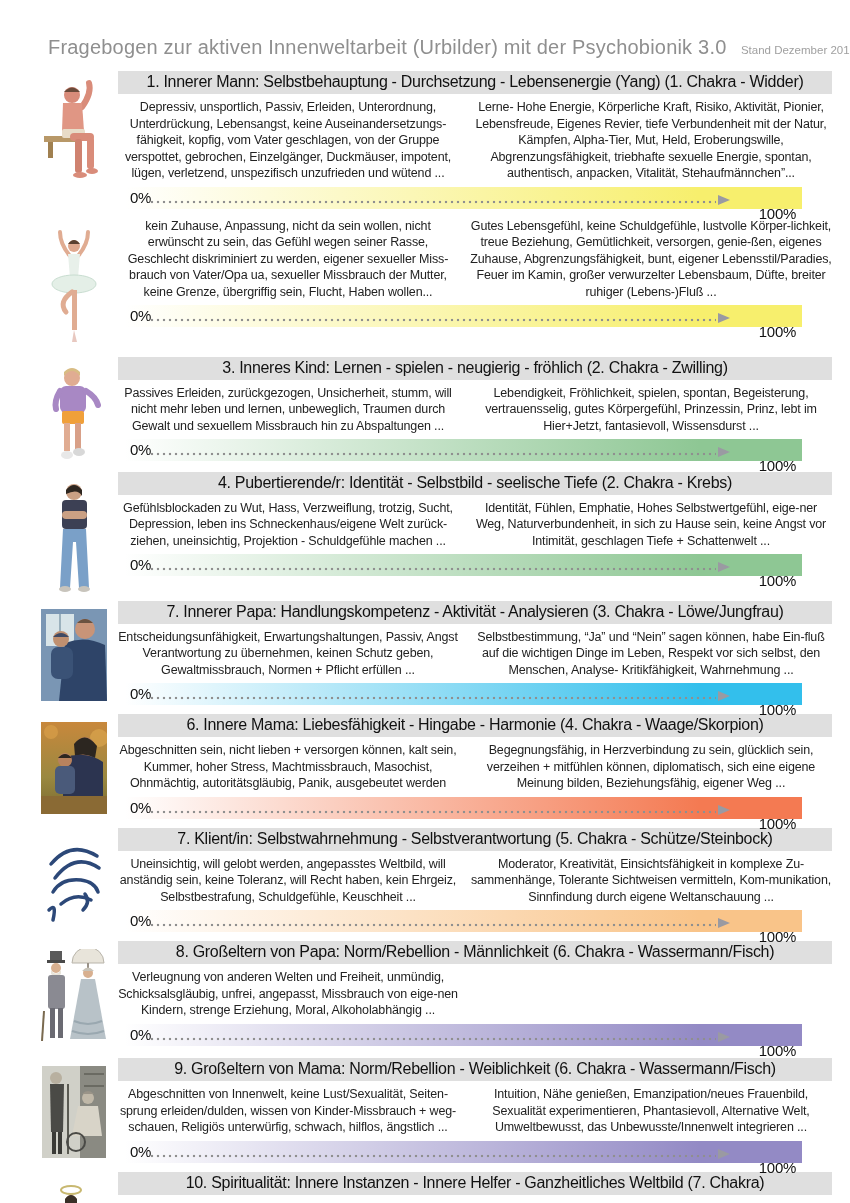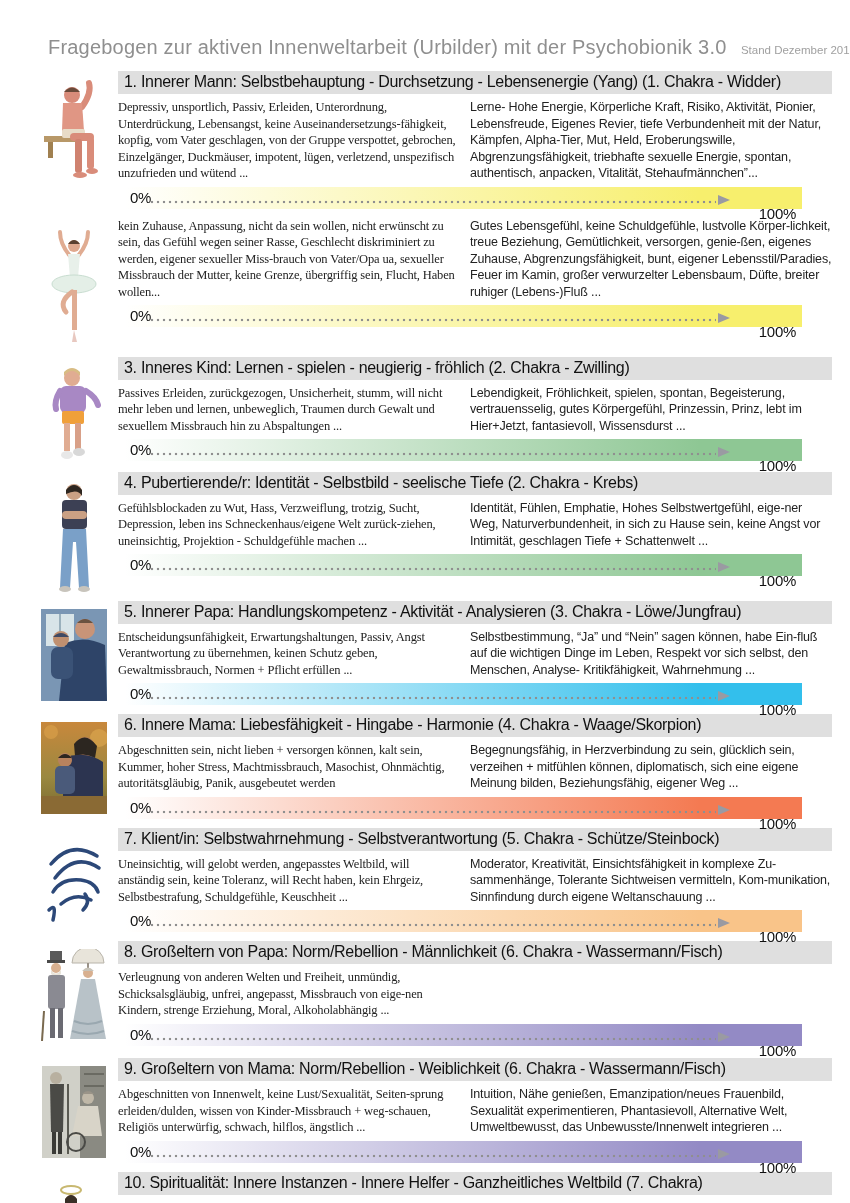--- a/index.html
+++ b/index.html
@@ -3,24 +3,24 @@
 <meta charset="utf-8">
 <style>
   html,body{margin:0;padding:0;background:#ffffff;}
   body{width:850px;height:1203px;overflow:hidden;font-family:"Liberation Sans",sans-serif;color:#1a1a1a;}
   .page{padding:36px 18px 0 30px;}
   .title-row{margin-left:18px;margin-bottom:12px;white-space:nowrap;}
   .title{font-size:20px;color:#8f8f8f;letter-spacing:0.2px;}
   .subtitle{font-size:11.5px;color:#a0a0a0;margin-left:10px;}
   .section{display:flex;margin-bottom:9px;}
   .photo-col{width:88px;flex:none;display:flex;justify-content:center;align-items:flex-start;padding-top:8px;}
-  .content{flex:1;min-width:0;}
+  .content{flex:1;min-width:0;text-align:center;}
   .sec-header{background:#dfdfdf;font-size:16px;letter-spacing:-0.3px;padding:2px 6px 3px;margin-bottom:5px;white-space:nowrap;color:#111;}
   .cols{display:flex;gap:12px;font-size:12.5px;line-height:1.32;letter-spacing:-0.15px;color:#222;}
-  .col-neg{flex:0 0 340px;font-family:Liberation Serif, serif;}
+  .col-neg{flex:0 0 340px;}
   .col-pos{flex:1;}
   .bar{position:relative;height:22px;margin-top:5px;margin-right:30px;}
   .pct{font-size:15px;letter-spacing:-0.3px;color:#111;}
   .pct-zero{position:absolute;left:12px;top:2px;}
   .pct-hundred{position:absolute;right:6px;top:18px;}
   .leader{position:absolute;left:32px;right:86px;top:13px;height:4px;
     background-image:radial-gradient(circle at 2px 2px,#8f8f8f 1.3px,rgba(0,0,0,0) 1.6px);
     background-size:6px 4px;background-repeat:repeat-x;}
   .arrow{position:absolute;right:72px;top:8px;width:0;height:0;
     border-left:12px solid #9a9aa2;border-top:5px solid transparent;border-bottom:5px solid transparent;}
@@ -170,21 +170,21 @@
     <circle cx="44" cy="20" r="10" fill="#c89478"></circle>
               <path d="M36 14 Q44 6 52 14 Z" fill="#6a5240"></path>
     <path d="M24 34 Q44 26 64 36 L66 92 L18 92 Z" fill="#2e4468"></path>
     <circle cx="20" cy="30" r="8" fill="#c09070"></circle>
               <path d="M12 28 Q20 20 28 28 Z" fill="#404a64"></path>
     <rect x="10" y="38" width="22" height="32" rx="7" fill="#3a5276"></rect>
   </svg>
           </div>
     </div>
     <div class="content">
-      <div class="sec-header">5. Innerer Papa: Handlungskompetenz - Aktivität - Analysieren  (3. Chakra - Löwe/Jungfrau)</div>
+      <div class="sec-header">7. Innerer Papa: Handlungskompetenz - Aktivität - Analysieren  (3. Chakra - Löwe/Jungfrau)</div>
       <div class="cols">
         <div class="col-neg">Entscheidungsunfähigkeit, Erwartungshaltungen, Passiv, Angst Verantwortung zu übernehmen, keinen Schutz geben, Gewaltmissbrauch, Normen + Pflicht erfüllen ...</div>
         <div class="col-pos">Selbstbestimmung, “Ja” und “Nein” sagen können, habe Ein-fluß auf die wichtigen Dinge im Leben, Respekt vor sich selbst, den Menschen, Analyse- Kritikfähigkeit, Wahrnehmung ...</div>
       </div>
       <div class="bar" style="background: linear-gradient(90deg, rgb(255, 255, 255) 1%, rgb(51, 191, 236) 85%);">
         <span class="pct pct-zero">0%</span>
         <span class="leader"></span>
         <span class="arrow"></span>
         <span class="pct pct-hundred">100%</span>
       </div>

